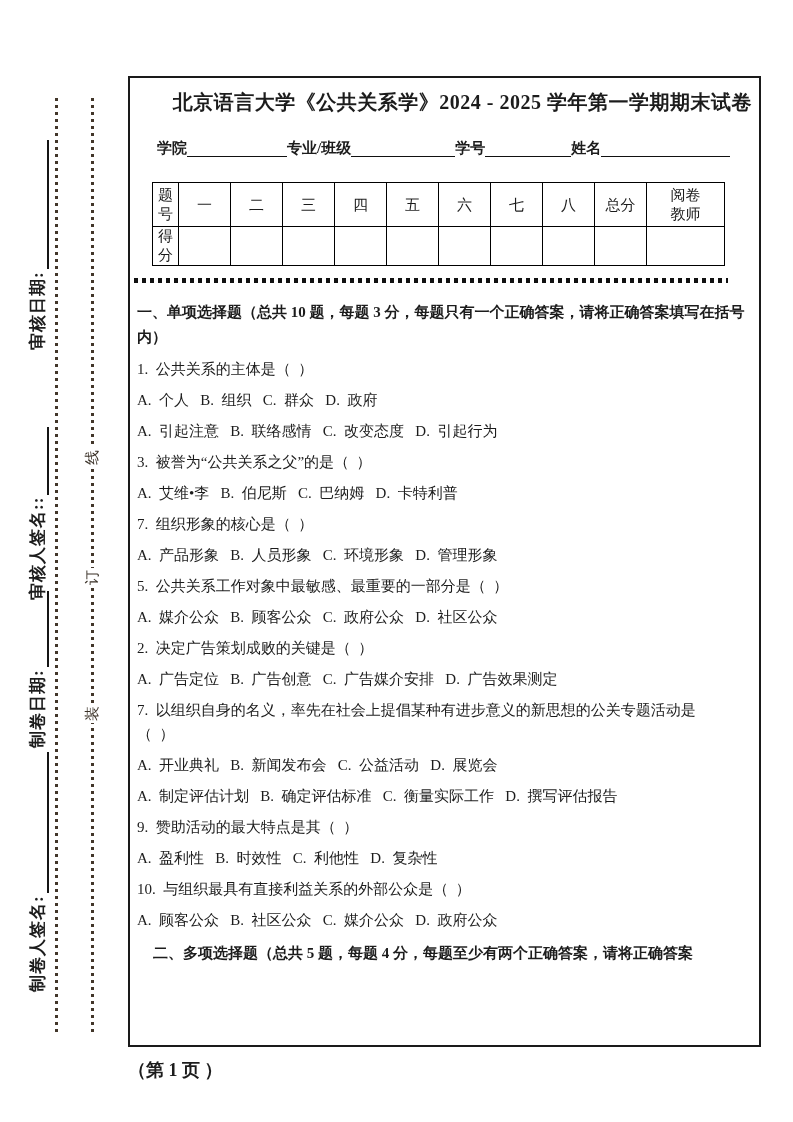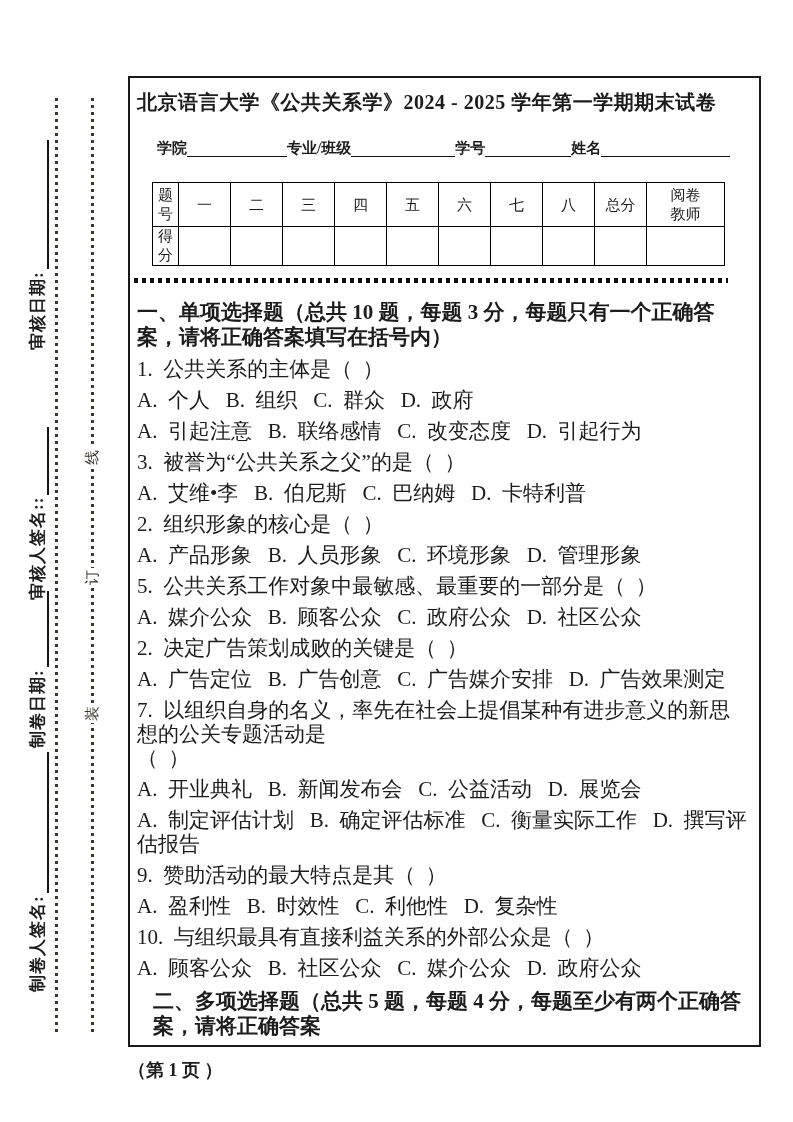--- a/index.html
+++ b/index.html
@@ -47,21 +47,21 @@
   
   .exam-box{
     position:absolute; left:128px; top:76px;
     width:615px; height:967px;
     border:2px solid #1a1a1a;
     padding:0 7px; box-sizing:content-box;
     overflow:hidden;
   }
   .exam-title{
     margin-top:11px;
-    text-align:left;
+    text-align:right;
     font-size:20px; font-weight:700; letter-spacing:0.5px;
   }
   .form-row{
     margin:23px 22px 0 20px;
     display:flex; align-items:center;
     font-size:15px; font-weight:600;
   }
   .form-row .f-label{ white-space:nowrap; }
   .form-row .blankline{
     display:inline-block; border-bottom:1.5px solid #111; height:15px;
@@ -79,21 +79,21 @@
   }
   tr.hdr{ height:44px; } tr.scr{ height:38px; }
   .narrowwrap{ display:inline-block; width:16px; line-height:19px; }
   .twowrap{ display:inline-block; width:32px; line-height:19px; }
 
   .dot-divider{
     margin:12px 0 0 -3px; width:594px; height:5px;
     background:repeating-linear-gradient(to right,#111 0 4px,transparent 4px 8px);
   }
 
-  .content{ margin:17px 4px 0 0; font-size:21px; }
+  .content{ margin:17px 4px 0 0; font-size:15px; }
   .sec-title{ font-weight:600; line-height:25px; white-space:pre-wrap; }
   .qblock{ margin-top:7px; }
   .qline{ line-height:24px; margin-top:7px; white-space:pre-wrap; }
   .sec2{ margin-top:9px; padding-left:16px; }
 
   .page-footer{
     position:absolute; left:128px; top:1058px; width:619px;
     text-align:left; font-size:18px; font-weight:700;
   }
 </style>
@@ -192,21 +192,21 @@
       <div class="qline">A.  个人   B.  组织   C.  群众   D.  政府</div>
     </div>
     <div class="qblock">
       <div class="qline">A.  引起注意   B.  联络感情   C.  改变态度   D.  引起行为</div>
     </div>
     <div class="qblock">
       <div class="qline">3.  被誉为“公共关系之父”的是（  ）</div>
       <div class="qline">A.  艾维•李   B.  伯尼斯   C.  巴纳姆   D.  卡特利普</div>
     </div>
     <div class="qblock">
-      <div class="qline">2.  组织形象的核心是（  ）</div>
+      <div class="qline">7.  组织形象的核心是（  ）</div>
       <div class="qline">A.  产品形象   B.  人员形象   C.  环境形象   D.  管理形象</div>
     </div>
     <div class="qblock">
       <div class="qline">5.  公共关系工作对象中最敏感、最重要的一部分是（  ）</div>
       <div class="qline">A.  媒介公众   B.  顾客公众   C.  政府公众   D.  社区公众</div>
     </div>
     <div class="qblock">
       <div class="qline">2.  决定广告策划成败的关键是（  ）</div>
       <div class="qline">A.  广告定位   B.  广告创意   C.  广告媒介安排   D.  广告效果测定</div>
     </div>

